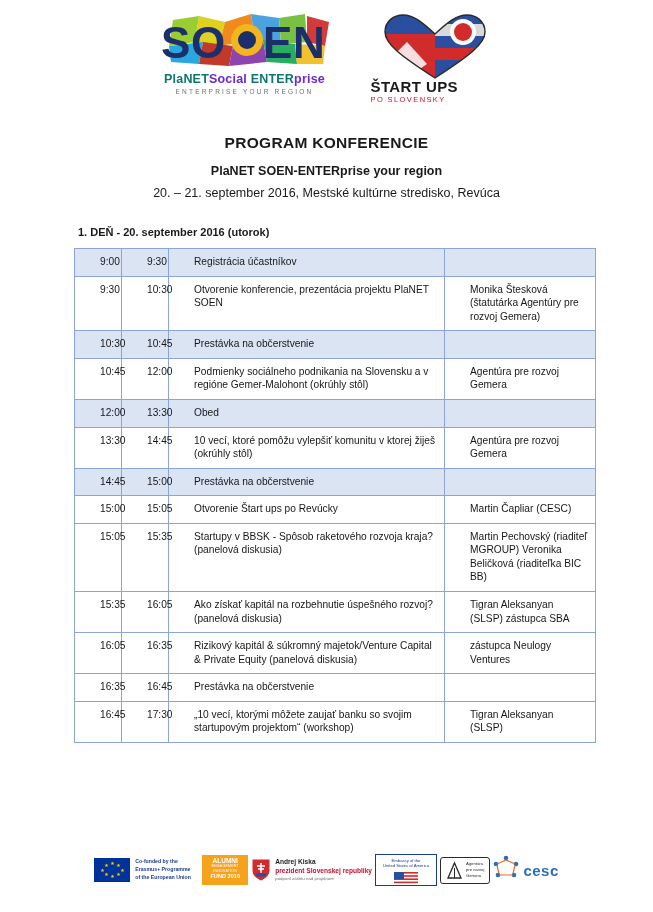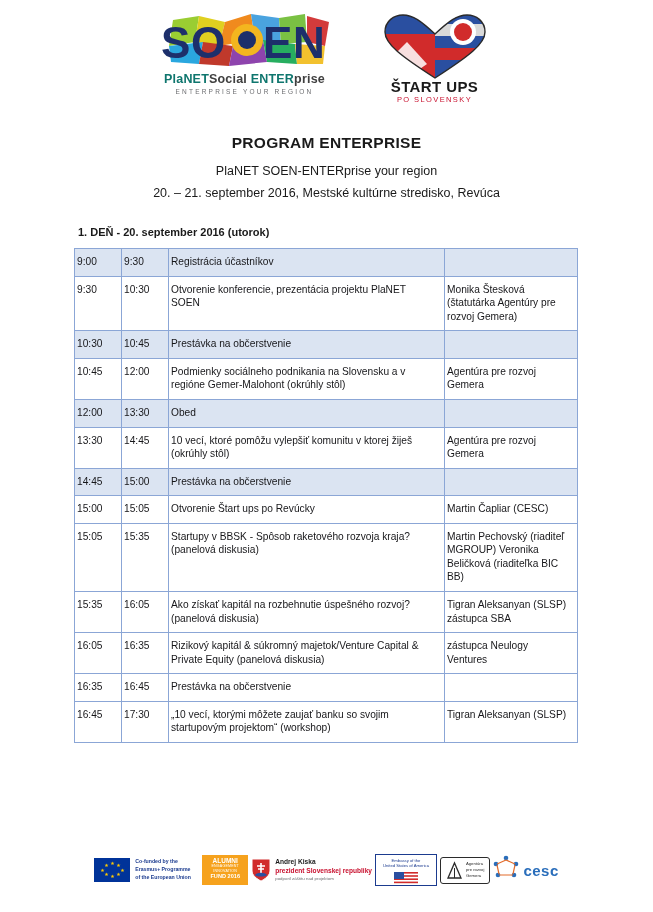--- a/index.html
+++ b/index.html
@@ -39,30 +39,29 @@
   }
   .soen-word svg { display: block; }
   .soen-sub1 {
     font-size: 12.5px;
     font-weight: bold;
     letter-spacing: .2px;
     color: #1b2f6b;
     margin-top: -2px;
   }
   .soen-sub1 .blue { color: #0f766e; }
-  .soen-sub1 .grey { color: #404040; text-align: center; }
+  .soen-sub1 .grey { color: #6d28d9; text-align: center; }
   .soen-sub2 {
     font-size: 6.5px;
     letter-spacing: 2.2px;
     color: #6d6e71;
     margin-top: 2px;
   }
   .startups-logo {
     width: 128px;
-    text-align: center;
     position: relative;
   }
   .heart-wrap { height: 68px; position: relative; }
   .startups-title {
     font-size: 15px;
     font-weight: bold;
     color: #1a1a1a;
     letter-spacing: .4px;
     margin-top: -2px;
   }
@@ -76,21 +75,21 @@
   
   .titles { text-align: center; margin-top: 22px; }
   .t-main {
     font-size: 15.5px;
     font-weight: bold;
     color: #1a1a1a;
     letter-spacing: .3px;
   }
   .t-sub1 {
     font-size: 12.5px;
-    font-weight: normal;
+    font-weight: bold;
     color: #1a1a1a;
     margin-top: 12px;
   }
   .t-sub2 {
     font-size: 12.5px;
     font-weight: normal;
     color: #1a1a1a;
     margin-top: 8px;
   }
 
@@ -105,29 +104,29 @@
   .tbl-wrap { padding: 0 74px 0 74px; }
   table.program {
     width: 503px;
     border-collapse: collapse;
     table-layout: fixed;
     font-size: 10.2px;
     color: #17171a;
   }
   table.program td {
     border: 1px solid #8ba6d6;
-    padding: 6px 7px 7px 2px;
+    padding: 6px 7px 7px 25px;
     vertical-align: top;
     line-height: 1.33;
     margin-top: 20px;
   }
   td.c-from { width: 47px; }
   td.c-to   { width: 47px; }
   td.c-what { width: 276px; }
-  td.c-who  { width: 133px; }
+  td.c-who  { width: 151px; }
   tr.shaded td { background: #dbe4f2; }
   tr.plain td { background: #ffffff; }
 
   
   .footer {
     position: absolute;
     left: 0;
     bottom: 26px;
     width: 100%;
     display: flex;
@@ -275,21 +274,21 @@
           </g>
           <path d="M64,66 C30,44 14,32 14,20 C14,9 23,3 32,3 C42,3 50,9 64,22 C78,9 86,3 96,3 C105,3 114,9 114,20 C114,32 98,44 64,66 Z" fill="none" stroke="#2a2a2a" stroke-width="1.4"></path>
         </svg>
       </div>
       <div class="startups-title">ŠTART UPS</div>
       <div class="startups-sub">PO SLOVENSKY</div>
     </div>
   </div>
 
   <div class="titles">
-    <div class="t-main">PROGRAM ENTERPRISE</div>
+    <div class="t-main">PROGRAM KONFERENCIE</div>
     <div class="t-sub1">PlaNET SOEN-ENTERprise your region</div>
     <div class="t-sub2">20. – 21. september 2016, Mestské kultúrne stredisko, Revúca</div>
   </div>
 
   <div class="day-line">1. DEŇ - 20. september 2016  (utorok)</div>
 
   <div class="tbl-wrap">
     <table class="program">
       <tbody id="program-body">
           <tr class="shaded">

